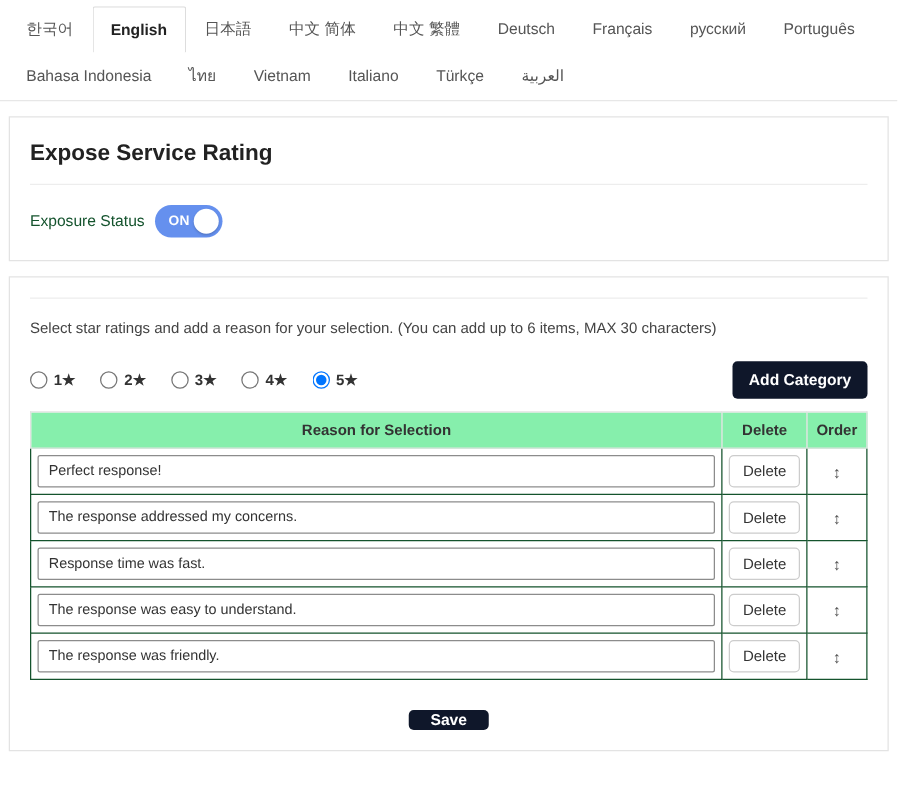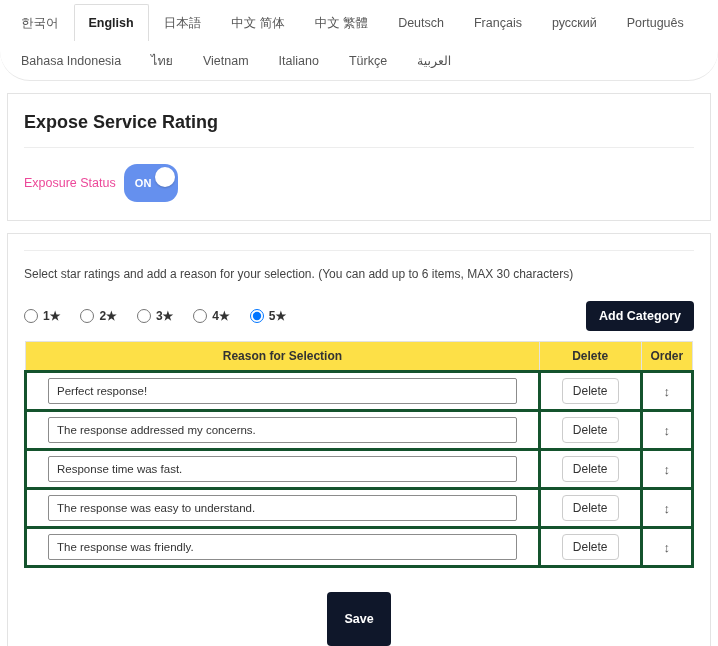--- a/index.html
+++ b/index.html
@@ -6,45 +6,45 @@
   html, body { margin:0; padding:0; }
   body {
     width:718px; height:646px; overflow:hidden;
     background:#fff; color:#333;
     font-family:"Liberation Sans", sans-serif;
     font-size:12.5px;
   }
 
   
   .tabs {
-    display:flex; flex-wrap:wrap; align-items:flex-start;
-    padding:4px 6px 0; border-bottom:1px solid #e7e7e7;border-radius:30px;
+    display:flex; flex-wrap:wrap; align-items:flex-end;
+    padding:4px 6px 0; border-bottom:1px solid #e7e7e7;
   }
   .tab {
     padding:10px 14px; color:#555; cursor:pointer; white-space:nowrap;
     border:1px solid transparent; line-height:16px;
   }
   .tab.active {
     font-weight:bold; color:#222; background:#fff;
     border:1px solid #ddd; border-bottom:none; border-radius:2px 2px 0 0;
   }
 
   
   .card {
     border:1px solid #e3e3e3; background:#fff;
     margin:12px 7px; padding:16px;
   }
   .card-title { font-size:18px; font-weight:bold; color:#222; margin:2px 0 14px; }
   .divider { border:none; border-top:1px solid #ededed; margin:0 0 16px; }
 
   
   .status-row { display:flex; align-items:center; gap:8px; margin:4px 0 2px; }
-  .status-label { color:#ec4899; }
+  .status-label { color:#14532d; }
   .toggle {
-    width:54px; height:38px; border-radius:13px; background:#6590ee;
+    width:54px; height:26px; border-radius:13px; background:#6590ee;
     position:relative; cursor:pointer; flex:0 0 auto;
   }
   .toggle-text {
     position:absolute; left:11px; top:50%; transform:translateY(-50%);
     color:#fff; font-size:11px; font-weight:bold; letter-spacing:.3px;
   }
   .toggle-knob {
     position:absolute; right:3px; top:3px; width:20px; height:20px;
     border-radius:50%; background:#fff; box-shadow:0 1px 2px rgba(0,0,0,.2);
   }
@@ -57,38 +57,38 @@
   .radio-item input { width:14px; height:14px; margin:0; cursor:pointer; }
 
   .btn { font-family:inherit; cursor:pointer; }
   .btn-primary {
     background:#0f172a; color:#fff; border:none; border-radius:4px;
     font-weight:bold; font-size:12.5px; padding:8px 13px;
   }
 
   table { width:100%; border-collapse:collapse; margin-top:2px; }
   th {
-    background:#fde047; font-size:12px; font-weight:bold; color:#333;
+    background:#86efac; font-size:12px; font-weight:bold; color:#333;
     padding:7px 6px; border:1px solid #e2e2e2; text-align:center;
   }
-  td { border:3px solid #14532d; padding:5px 21px; }
+  td { border:1px solid #14532d; padding:5px 5px; }
   td.delete-cell { width:62px; text-align:center; }
   td.order-cell  { width:48px; text-align:center; font-size:13px; color:#555; }
   .reason-input {
     width:100%; height:26px; border:1px solid #8c8c8c; border-radius:2px;
     padding:4px 8px; font-size:11.5px; color:#333; font-family:inherit; background:#fff;
   }
   .btn-delete {
     background:#fff; border:1px solid #ccc; border-radius:4px;
     padding:5px 10px; font-size:12px; color:#333;
   }
   .order-handle { cursor:grab; display:inline-block; }
 
   .save-row { text-align:center; margin-top:24px; }
-  .btn-save { padding:20px 17px; }
+  .btn-save { padding:1px 17px; }
 </style>
 </head>
 <body>
 
 <nav class="tabs">
 
     <div class="tab">
       <span>한국어</span>
     </div>
 

